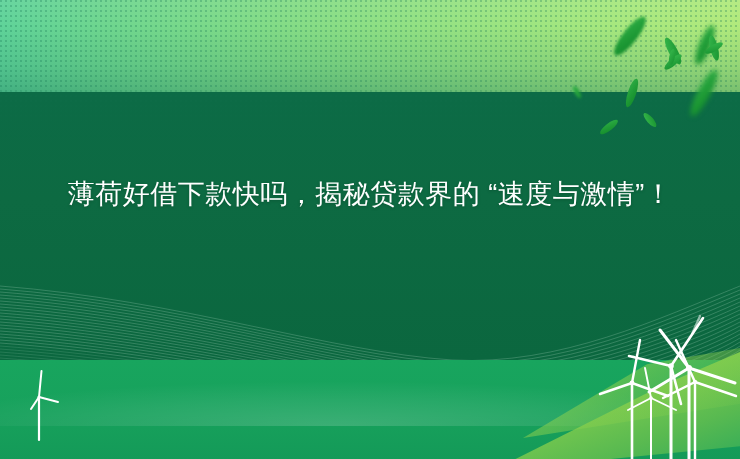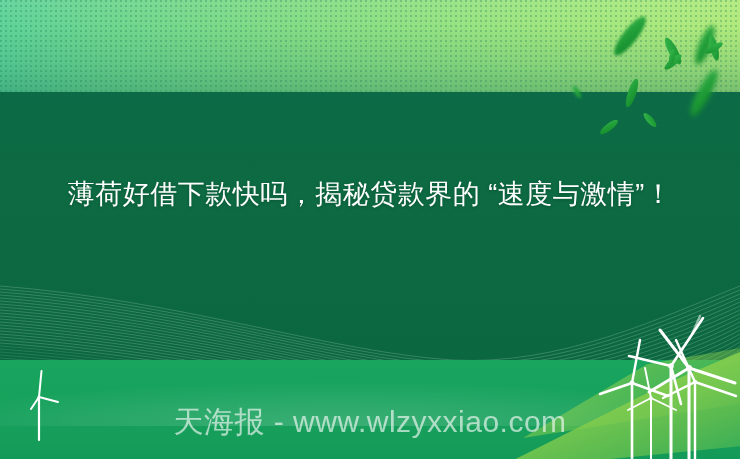--- a/index.html
+++ b/index.html
@@ -327,15 +327,14 @@
       </g>
 
       <g opacity="0.55">
         <line x1="700" y1="316" x2="692" y2="334" stroke-width="2.2"></line>
       </g>
     </g>
   </svg>
 
   <div class="headline">薄荷好借下款快吗，揭秘贷款界的 “速度与激情”！</div>
 
-  <div class="watermark">天海报 - www.wlzyxxiao.com</div>
 
 </div>
 
 </body></html>

